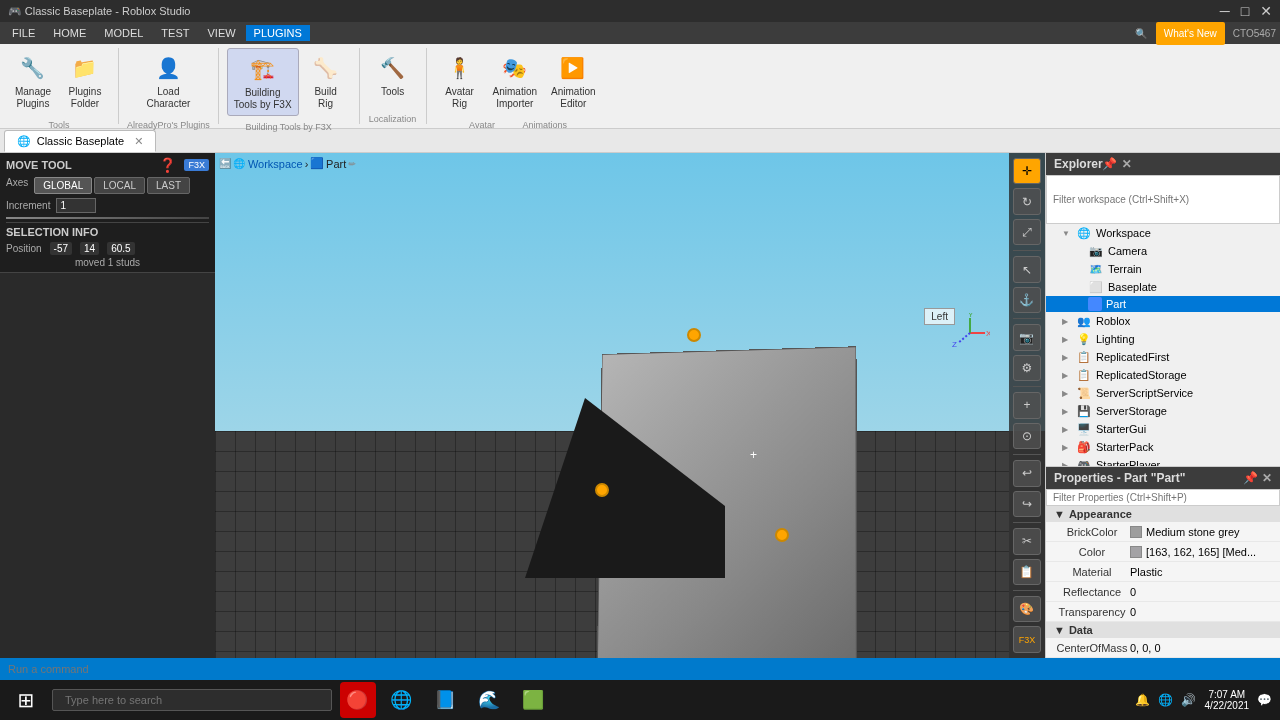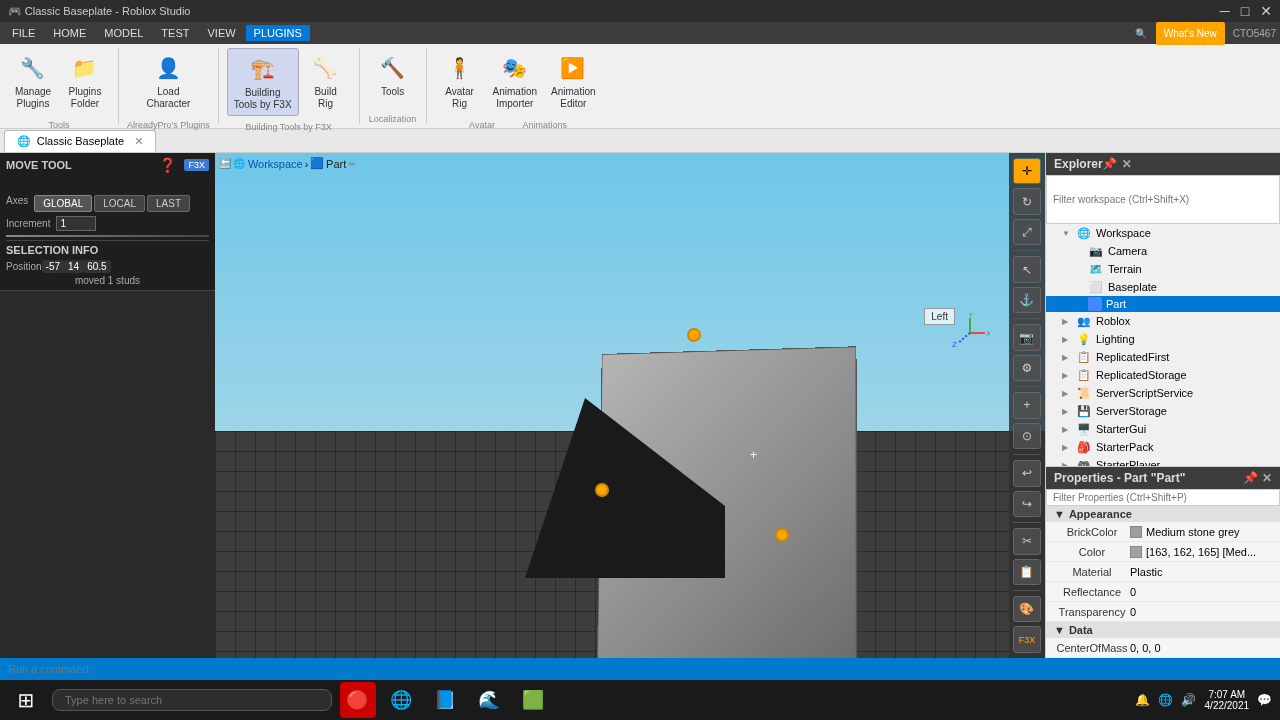--- a/index.html
+++ b/index.html
@@ -141,21 +141,21 @@
     
     #move-tool {
       background: #1e1e1e;
       padding: 4px 6px;
       border-bottom: 1px solid #444;
     }
     .move-tool-header {
       display: flex;
       align-items: center;
       justify-content: space-between;
-      margin-bottom: 22px;
+      margin-bottom: 4px;
       gap: 23px;
     }
     .move-tool-title { color: #ccc; font-size: 11px; font-weight: bold; }
     .move-tool-badge {
       background: #555;
       color: #fff;
       font-size: 9px;
       padding: 1px 4px;
       border-radius: 2px;
     }
@@ -176,21 +176,21 @@
     .increment-input {
       width: 40px;
       background: #333;
       border: 1px solid #666;
       color: #fff;
       font-size: 10px;
       padding: 1px 3px;
     }
     .divider-line { height: 1px; background: #444; margin: 3px 0; }
     .selection-title { color: #ccc; font-size: 11px; font-weight: bold; margin-bottom: 4px; }
-    .position-row { display: flex; align-items: center; gap: 0; }
+    .position-row { display: flex; align-items: center; gap: 8px; }
     .pos-label { color: #aaa; font-size: 10px; }
     .pos-val { color: #fff; font-size: 10px; background: #333; padding: 1px 4px; border-radius: 2px; }
     .moved-label { color: #aaa; font-size: 10px; text-align: center; margin-top: 2px; }
     .orange-dot {
       position: absolute;
       width: 14px;
       height: 14px;
       background: #FFA500;
       border-radius: 50%;
       border: 2px solid #cc8800;
@@ -341,21 +341,21 @@
       font-size: 20px;
       cursor: pointer;
     }
     .taskbar-search {
       background: #2d2d2d;
       border: 1px solid #555;
       color: #aaa;
       padding: 4px 12px;
       font-size: 11px;
       width: 280px;
-      border-radius: 8px;
+      border-radius: 2px;
     }
     .taskbar-app {
       width: 36px;
       height: 36px;
       display: flex;
       align-items: center;
       justify-content: center;
       font-size: 18px;
       cursor: pointer;
     }

